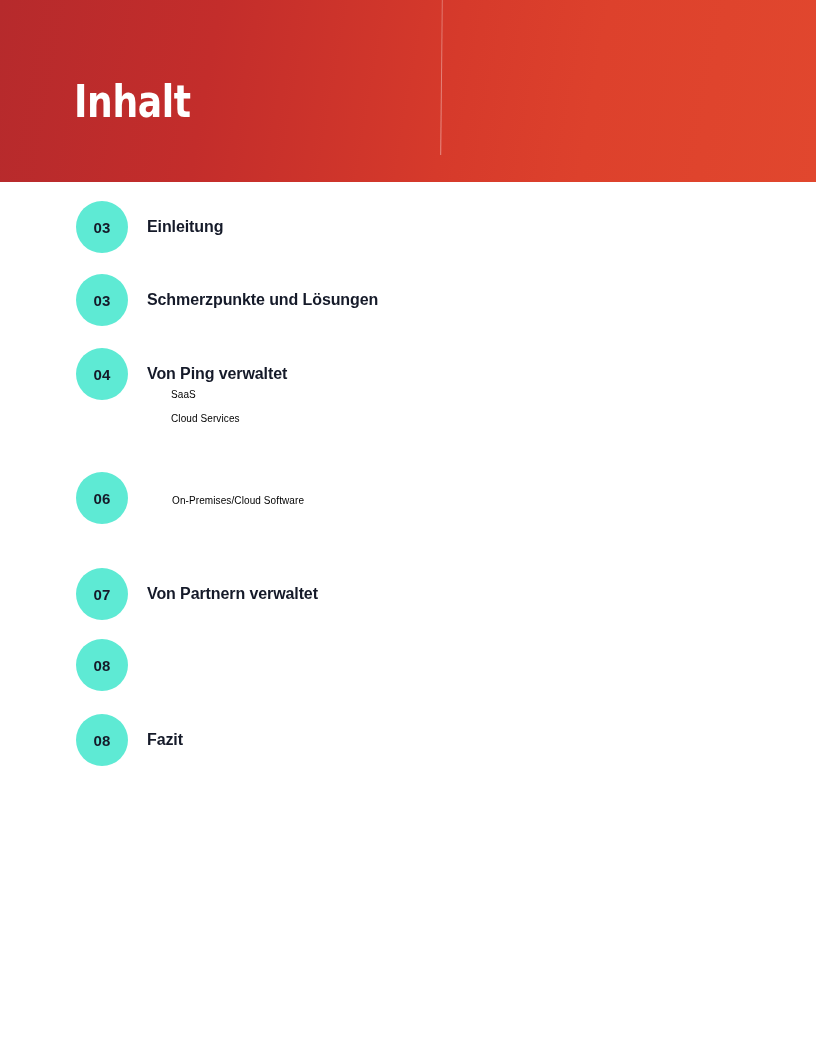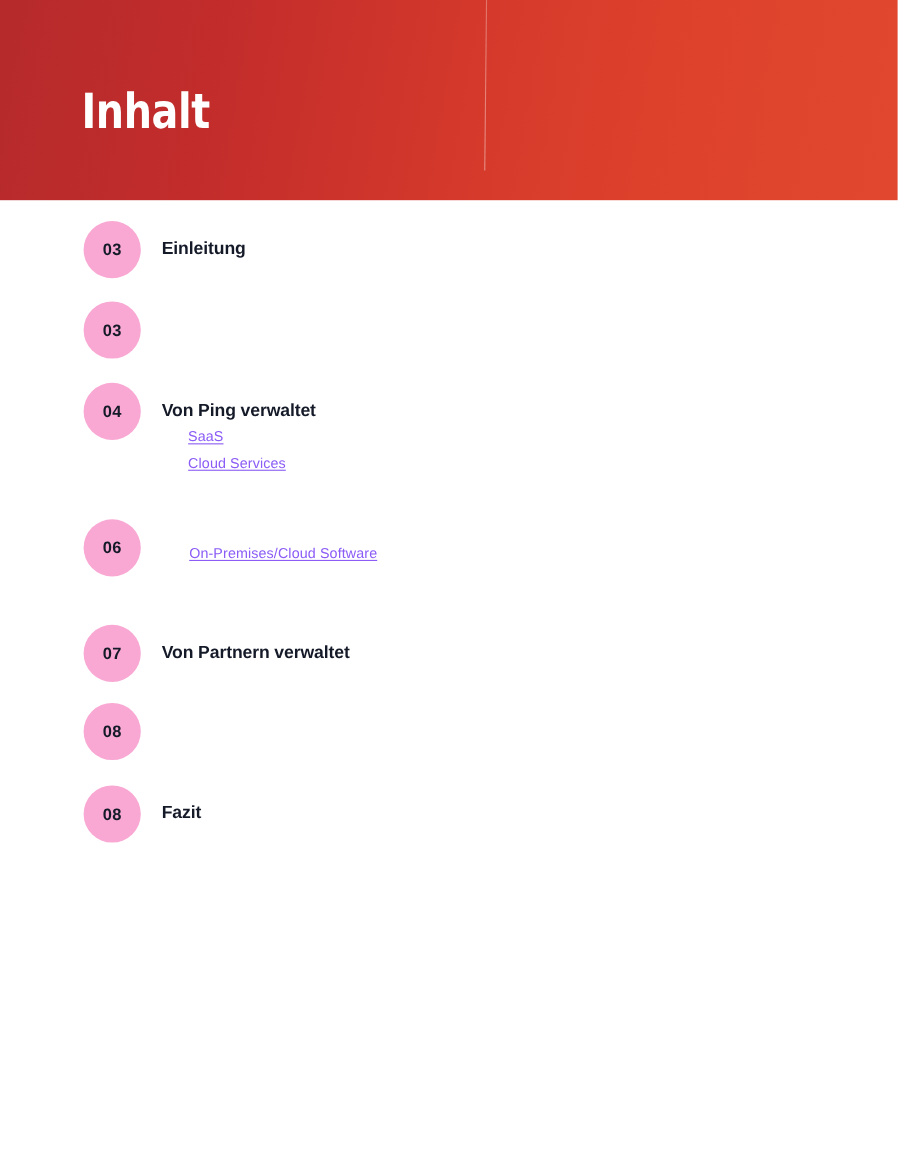--- a/index.html
+++ b/index.html
@@ -66,21 +66,21 @@
     display: flex;
     align-items: center;
     min-height: 52px;
   }
   .toc-badge {
     position: absolute;
     left: 76px;
     width: 52px;
     height: 52px;
     border-radius: 50%;
-    background: #f9a8d4;
+    background: #5eead4;
     display: flex;
     align-items: center;
     justify-content: center;
     font-size: 15px;
     font-weight: 700;
     color: #151a29;
     letter-spacing: 0.2px;
   }
   .toc-label {
     position: absolute;
@@ -91,24 +91,23 @@
     letter-spacing: -0.1px;
     white-space: nowrap;
   }
   .toc-sub-list {
     margin: 0;
     padding: 0;
     list-style: none;
   }
   .toc-sub-item {
     position: absolute;
-    font-size: 13px;
+    font-size: 10px;
     font-weight: 400;
-    color: #8b5cf6;
-    text-decoration: underline;
+    color: #000000;
     text-underline-offset: 2px;
     letter-spacing: 0.1px;
     white-space: nowrap;
   }
 </style>
 </head>
 <body>
 
 <div class="header-banner">
   <div class="header-divider-line"></div>
@@ -118,20 +117,21 @@
 <nav class="toc" id="toc-container">
     <div class="toc-row">
       <div class="toc-main" style="position: absolute; left: 0px; top: 46px; width: 816px; height: 52px;">
         <div class="toc-badge">03</div>
         <span class="toc-label">Einleitung</span>
       </div>
     </div>
     <div class="toc-row">
       <div class="toc-main" style="position: absolute; left: 0px; top: 119px; width: 816px; height: 52px;">
         <div class="toc-badge">03</div>
+        <span class="toc-label">Schmerzpunkte und Lösungen</span>
       </div>
     </div>
     <div class="toc-row">
       <div class="toc-main" style="position: absolute; left: 0px; top: 193px; width: 816px; height: 52px;">
         <div class="toc-badge">04</div>
         <span class="toc-label">Von Ping verwaltet</span>
       </div>
       <ul class="toc-sub-list">
         <li class="toc-sub-item" style="top: 234px; left: 171px;">SaaS</li>
         <li class="toc-sub-item" style="top: 258px; left: 171px;">Cloud Services</li>

